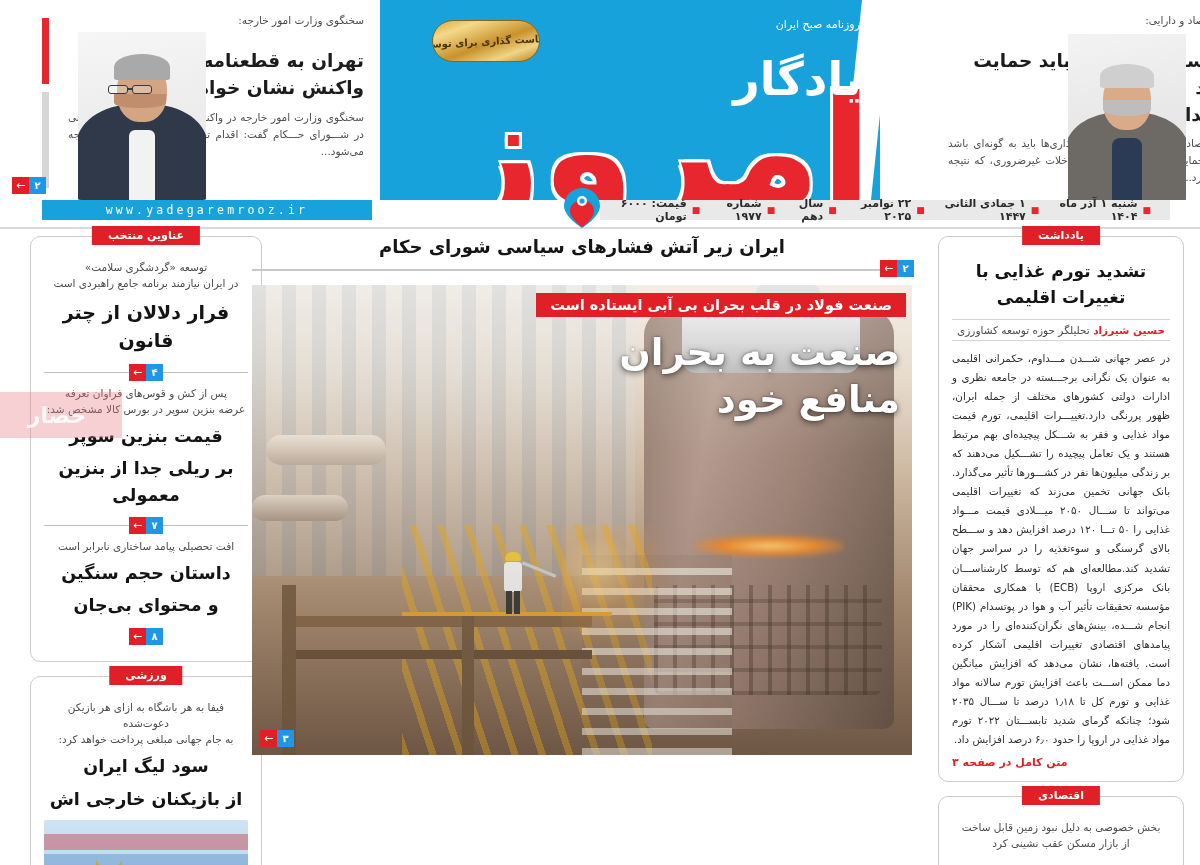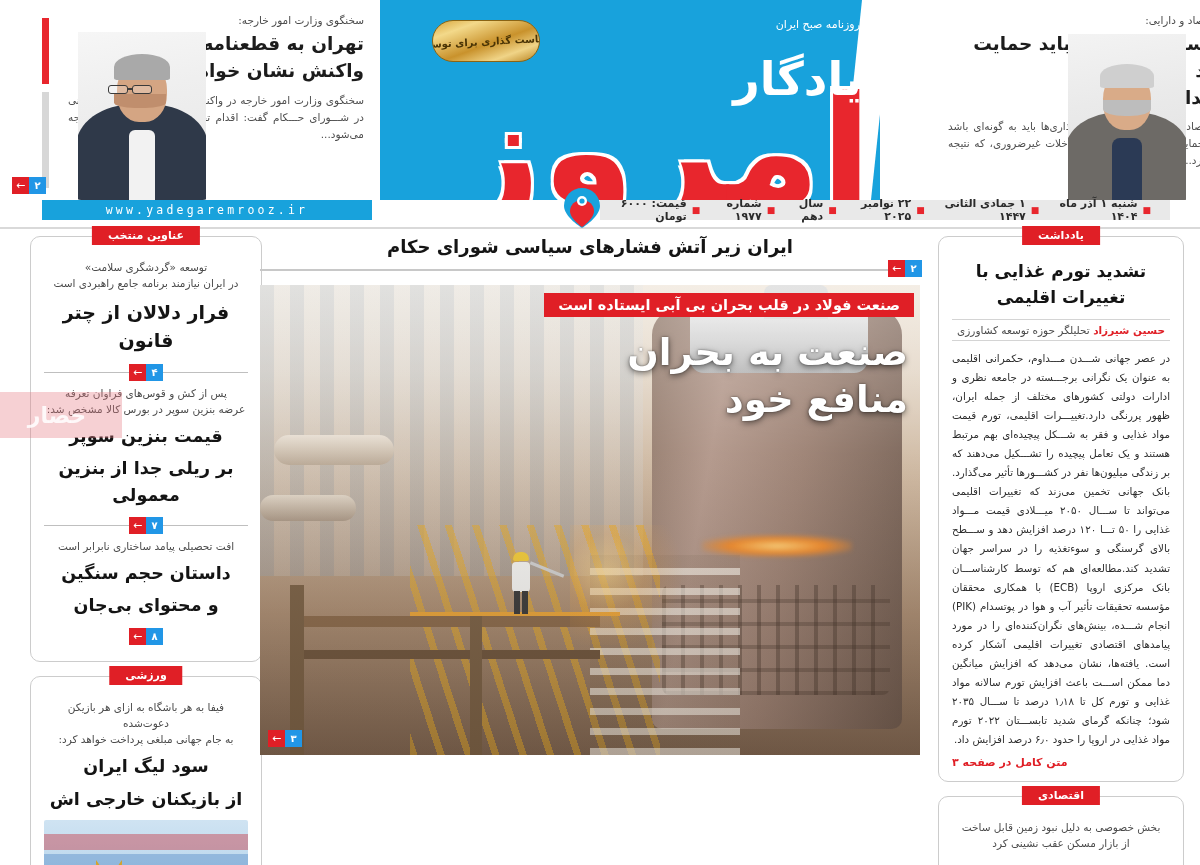--- a/index.html
+++ b/index.html
@@ -112,21 +112,21 @@
     width: 7px; height: 96px; background: #d7d7d7;
   }
   .ts-bar-right {
     position: absolute; right: 6px; top: 18px;
     width: 7px; height: 66px; background: #e8262d;
   }
   .ts-bar-right2 {
     position: absolute; right: 6px; top: 92px;
     width: 7px; height: 96px; background: #d7d7d7;
   }
-  .ts-over { font-size: 10.5px; color: #4a4a4a; margin-bottom: 5px; }
+  .ts-over { font-size: 10.5px; color: #4a4a4a; margin-bottom: 22px; }
   .ts-head { font-size: 18.5px; font-weight: bold; color: #1c1c1c; line-height: 1.45; letter-spacing: -0.4px; }
   .ts-lead { font-size: 10.5px; color: #4f4f4f; line-height: 1.62; margin-top: 7px; text-align: justify; }
   .ts-photo-l {
     position: absolute; left: 78px; bottom: 0;
     width: 128px; height: 168px;
     background: linear-gradient(170deg,#f6f6f6 0%,#efefef 35%,#e6e6e6 100%);
     overflow: hidden;
   }
   .ts-photo-r {
     position: absolute; right: 66px; bottom: 0;
@@ -168,21 +168,21 @@
     left: 560px; top: 186px;
     width: 44px; height: 44px;
     z-index: 5;
   }
   .rule-top {
     position:absolute; left:0; top:227px; width:1200px; height:2px; background:#d9d9d9;
   }
 
   
   .col-left  { position: absolute; left: 30px;  top: 236px; width: 232px; }
-  .col-mid   { position: absolute; left: 260px; top: 236px; width: 660px; }
+  .col-mid   { position: absolute; left: 252px; top: 236px; width: 660px; }
   .col-right { position: absolute; left: 938px; top: 236px; width: 246px; }
 
   .card {
     border: 1px solid #cccccc;
     border-radius: 10px;
     background: #ffffff;
     padding: 22px 13px 12px 13px;
     position: relative;
     margin-bottom: 14px;
   }

